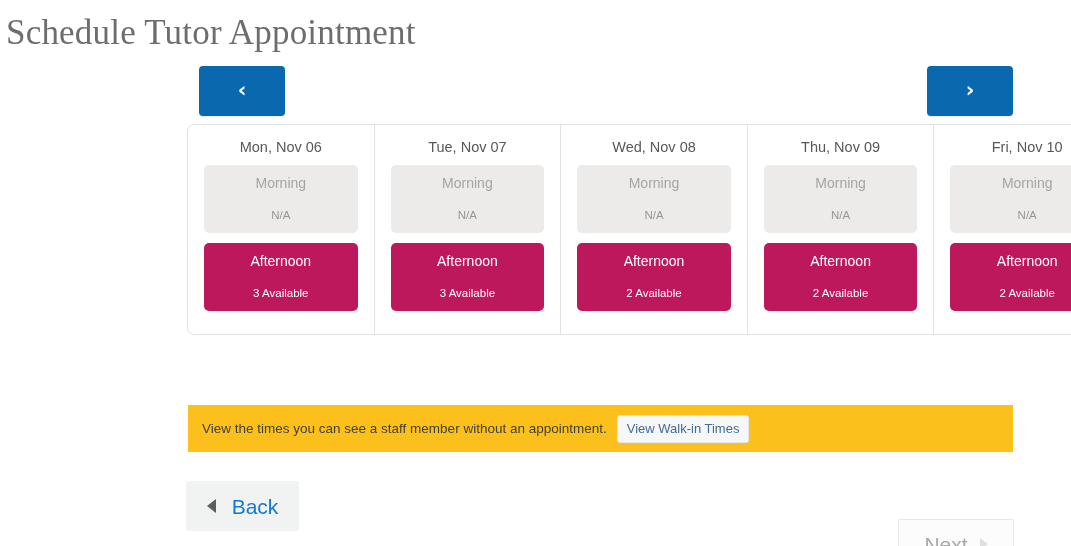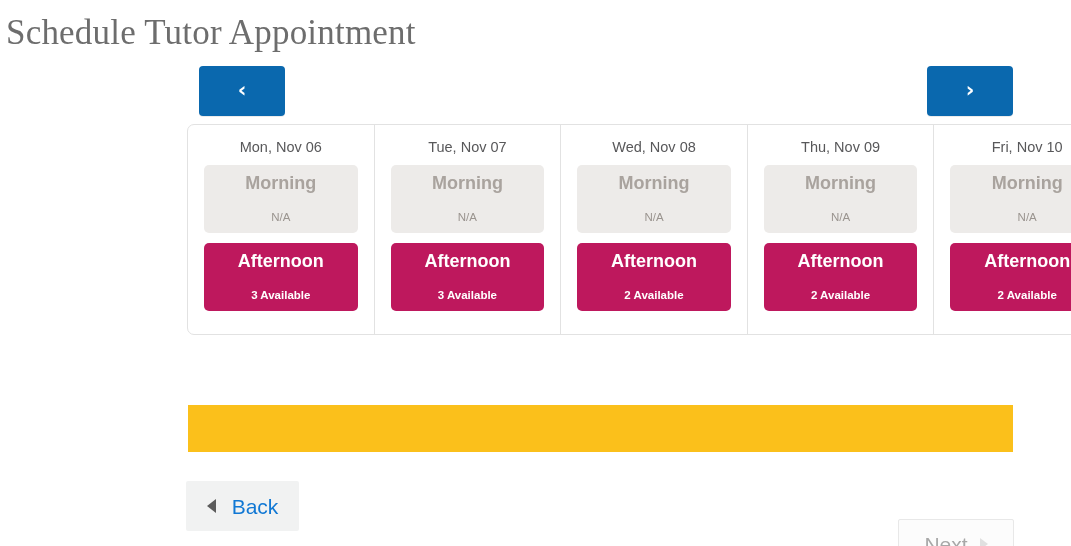--- a/index.html
+++ b/index.html
@@ -111,42 +111,41 @@
     border-radius: 5px;
     display: flex;
     flex-direction: column;
     align-items: center;
     justify-content: center;
     margin-bottom: 10px;
     box-sizing: border-box;
     user-select: none;
   }
   .slot .slot-name {
-    font-size: 18px;
+    font-size: 14px;
     line-height: 1.15;
-    font-weight: bold;
   }
   .slot .slot-sub {
     font-size: 11.5px;
     line-height: 1.3;
     margin-top: 16px;
   }
   .slot.unavailable {
     background: #edebe9;
     cursor: default;
   }
   .slot.unavailable .slot-name { color: #a9a39e; }
   .slot.unavailable .slot-sub  { color: #9a948f; }
 
   .slot.available {
     background: #be185d;
     cursor: pointer;
   }
   .slot.available .slot-name { color: #ffffff; }
-  .slot.available .slot-sub  { color: #ffffff; font-weight: 700; }
+  .slot.available .slot-sub  { color: #ffffff; font-weight: 400; }
 
   
   .walkin-banner {
     position: absolute;
     left: 188px;
     top: 405px;
     width: 825px;
     height: 47px;
     background: #fbc01b;
     display: flex;
@@ -300,20 +299,22 @@
         <div class="slot-sub">N/A</div>
       </div>
       <div class="slot available">
         <div class="slot-name">Afternoon</div>
         <div class="slot-sub">2 Available</div>
       </div>
     </div>
   </div>
 
 <div class="walkin-banner">
+  <span class="walkin-text">View the times you can see a staff member without an appointment.</span>
+  <button class="walkin-btn">View Walk-in Times</button>
 </div>
 
 <button class="btn-back">
   <span class="tri-left"></span>
   <span class="lbl">Back</span>
 </button>
 
 <button class="btn-next" disabled="">
   <span class="lbl">Next</span>
   <span class="tri-right"></span>

